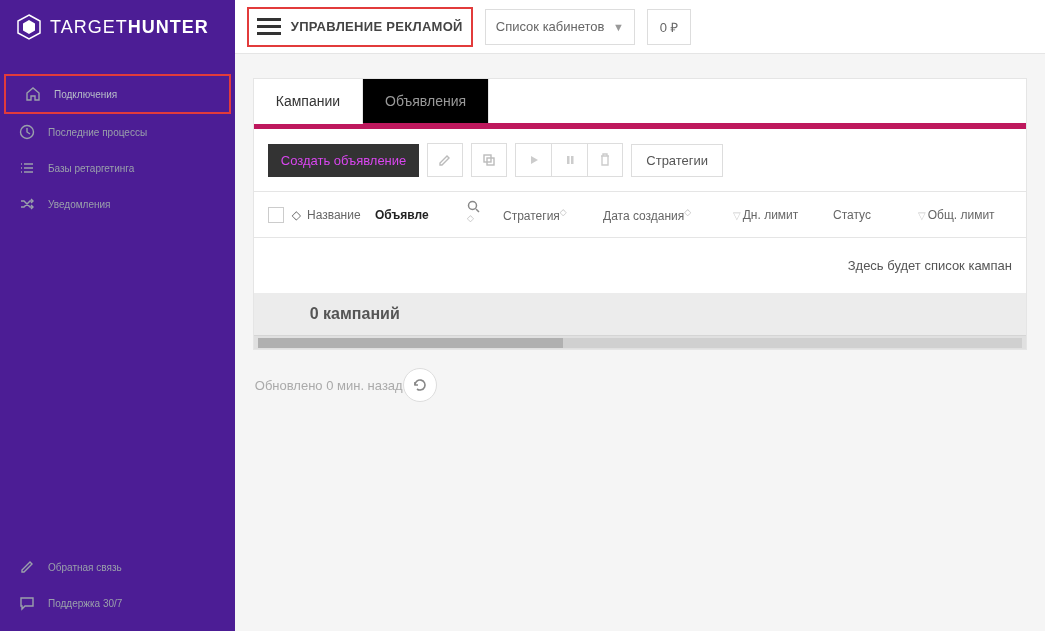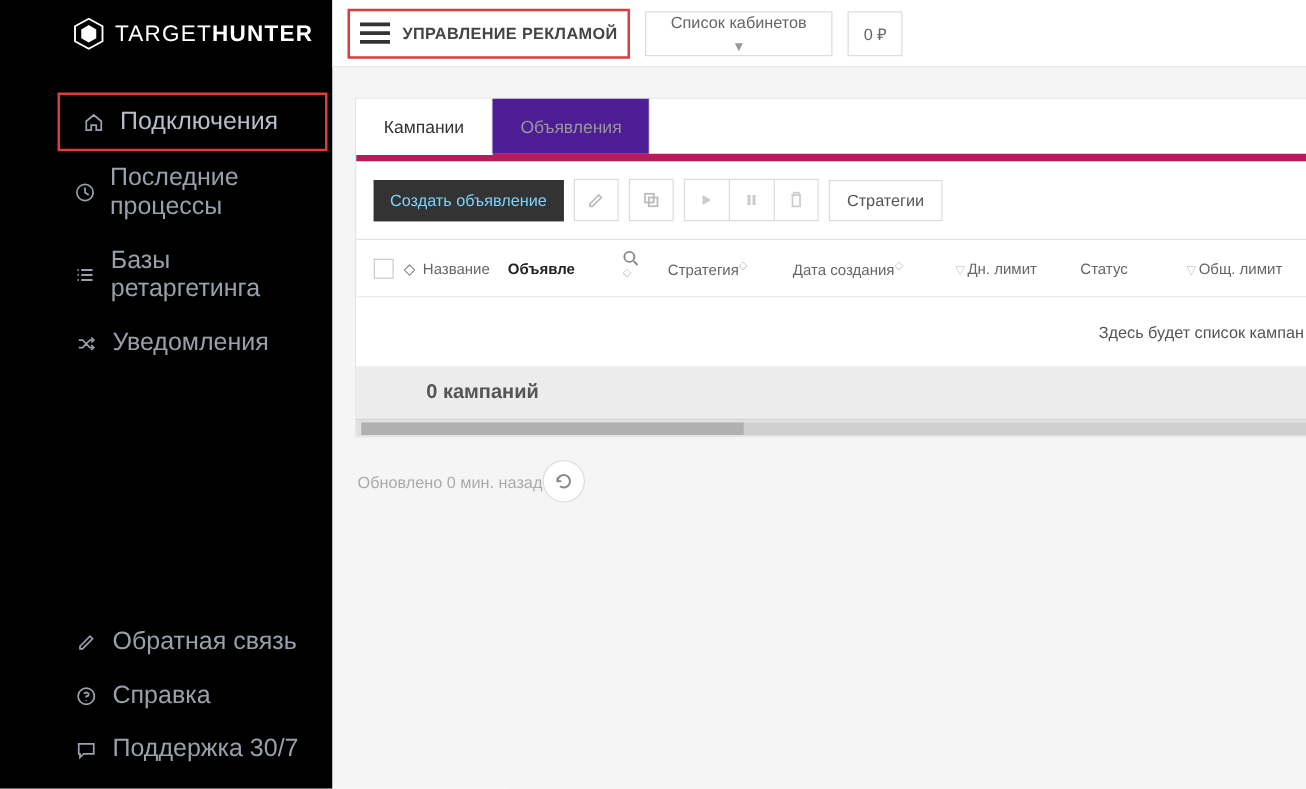--- a/index.html
+++ b/index.html
@@ -1,42 +1,42 @@
 <!DOCTYPE html>
 <html><head>
 <meta charset="utf-8">
 <style>
 * { box-sizing: border-box; margin: 0; padding: 0; }
 body { font-family: Arial, sans-serif; background: #fff; width: 1045px; height: 631px; overflow: hidden; display: flex; }
-.sidebar { width: 266px; background: #000000; color: #9aa0ab; height: 631px; display: flex; flex-direction: column; padding-left: 42px; }
+.sidebar { width: 266px; background: #4c1d95; color: #9aa0ab; height: 631px; display: flex; flex-direction: column; }
 .logo { display: flex; align-items: center; padding: 14px 16px; color: #fff; font-size: 18px; letter-spacing: 1px; }
 .logo-icon { margin-right: 8px; }
 .logo-thin { font-weight: 300; }
 .logo-bold { font-weight: 700; }
 .sidebar-nav { flex: 1; padding-top: 20px; }
-.sidebar-item { display: flex; align-items: center; padding: 10px 18px; font-size: 20px; cursor: pointer; color: #9aa0ab; }
+.sidebar-item { display: flex; align-items: center; padding: 10px 18px; font-size: 10px; cursor: pointer; color: #9aa0ab; }
 .sidebar-item.active { border: 2px solid #e23b3b; margin: 0 4px; color: #b8bec8; }
 .sidebar-item .icon { width: 18px; margin-right: 12px; display: inline-flex; justify-content: center; }
 .sidebar-bottom { padding-bottom: 10px; }
 .main { flex: 1; background: #f5f5f5; display: flex; flex-direction: column; height: 631px; }
 .topbar { background: #fff; height: 54px; display: flex; align-items: center; padding: 13px 12px; border-bottom: 1px solid #e5e5e5; }
 .hamburger-box { border: 2px solid #e23b3b; display: flex; align-items: center; padding: 4px 8px; height: 40px; }
 .hamburger { width: 24px; margin-right: 10px; display: inline-flex; flex-direction: column; gap: 4px; }
 .hamburger span { height: 3px; background: #333; }
 .topbar-title { font-size: 13px; font-weight: 700; color: #444; letter-spacing: 0.3px; }
-.dropdown { margin-left: 12px; border: 1px solid #ddd; background: #fff; height: 36px; display: flex; align-items: center; padding: 0 10px; font-size: 13px; color: #666; cursor: pointer; min-width: 150px; justify-content: space-between; flex-direction: column; }
+.dropdown { margin-left: 12px; border: 1px solid #ddd; background: #fff; height: 36px; display: flex; align-items: center; padding: 0 10px; font-size: 13px; color: #666; cursor: pointer; min-width: 150px; justify-content: space-between; }
 .dropdown .caret { color: #999; font-size: 11px; }
 .balance { margin-left: 12px; border: 1px solid #ddd; height: 36px; display: flex; align-items: center; padding: 0 12px; font-size: 13px; color: #666; }
 .content { padding: 24px 18px 10px 18px; flex: 1; overflow: hidden; }
 .panel { background: #fff; border: 1px solid #e5e5e5; }
 .tabs { display: flex; border-bottom: 6px solid #be185d; }
-.tab { padding: 14px 22px; font-size: 14px; color: #999; cursor: pointer; background: #4c1d95; border-right: 1px solid #e5e5e5; }
+.tab { padding: 14px 22px; font-size: 14px; color: #999; cursor: pointer; background: #000000; border-right: 1px solid #e5e5e5; }
 .tab.active { background: #fff; color: #333; font-weight: 500; border-bottom: 1px solid #fff; margin-bottom: -1px; }
 .toolbar { display: flex; align-items: center; padding: 14px 14px; gap: 8px; }
-.btn-dark { background: #333; color: #7dd3fc; border: 1px solid #333; padding: 8px 12px; font-size: 13px; cursor: pointer; }
+.btn-dark { background: #333; color: #d946ef; border: 1px solid #333; padding: 8px 12px; font-size: 13px; cursor: pointer; }
 .icon-btn { width: 36px; height: 34px; border: 1px solid #ddd; background: #fff; display: inline-flex; align-items: center; justify-content: center; cursor: pointer; color: #bbb; }
 .icon-group { display: flex; }
 .icon-group .icon-btn { border-right: none; }
 .icon-group .icon-btn:last-child { border-right: 1px solid #ddd; }
 .btn-light { border: 1px solid #ddd; background: #fff; padding: 8px 14px; font-size: 13px; color: #555; cursor: pointer; }
 .table-head { display: flex; align-items: center; padding: 8px 14px; font-size: 12px; color: #666; border-top: 1px solid #e5e5e5; border-bottom: 1px solid #e5e5e5; }
 .chk { width: 16px; height: 16px; border: 1px solid #ccc; margin-right: 8px; }
 .th { padding: 0 6px; position: relative; }
 .th .sort { color: #bbb; font-size: 9px; vertical-align: super; }
 .th .funnel { color: #ccc; font-size: 10px; margin-right: 2px; }
@@ -110,29 +110,20 @@
   </div>
 
   <div class="sidebar-bottom">
     <div class="sidebar-item">
       <span class="icon">
           <svg width="16" height="16" viewBox="0 0 16 16">
             <path d="M3 11 L11 3 L13 5 L5 13 H3 Z" fill="none" stroke="#9aa0ab" stroke-width="1.4"></path>
           </svg>
         </span>
       <span>Обратная связь</span>
-    </div>
-    <div class="sidebar-item">
-      <span class="icon">
-          <svg width="16" height="16" viewBox="0 0 16 16">
-            <circle cx="8" cy="8" r="6.5" fill="none" stroke="#9aa0ab" stroke-width="1.4"></circle>
-            <path d="M6 6 Q8 4 10 6 Q10 8 8 8 V9 M8 11 V11.5" fill="none" stroke="#9aa0ab" stroke-width="1.4"></path>
-          </svg>
-        </span>
-      <span>Справка</span>
     </div>
     <div class="sidebar-item">
       <span class="icon">
           <svg width="16" height="16" viewBox="0 0 16 16">
             <path d="M2 3 H14 V11 H6 L3 14 V11 H2 Z" fill="none" stroke="#9aa0ab" stroke-width="1.4"></path>
           </svg>
         </span>
       <span>Поддержка 30/7</span>
     </div>
   </div>

